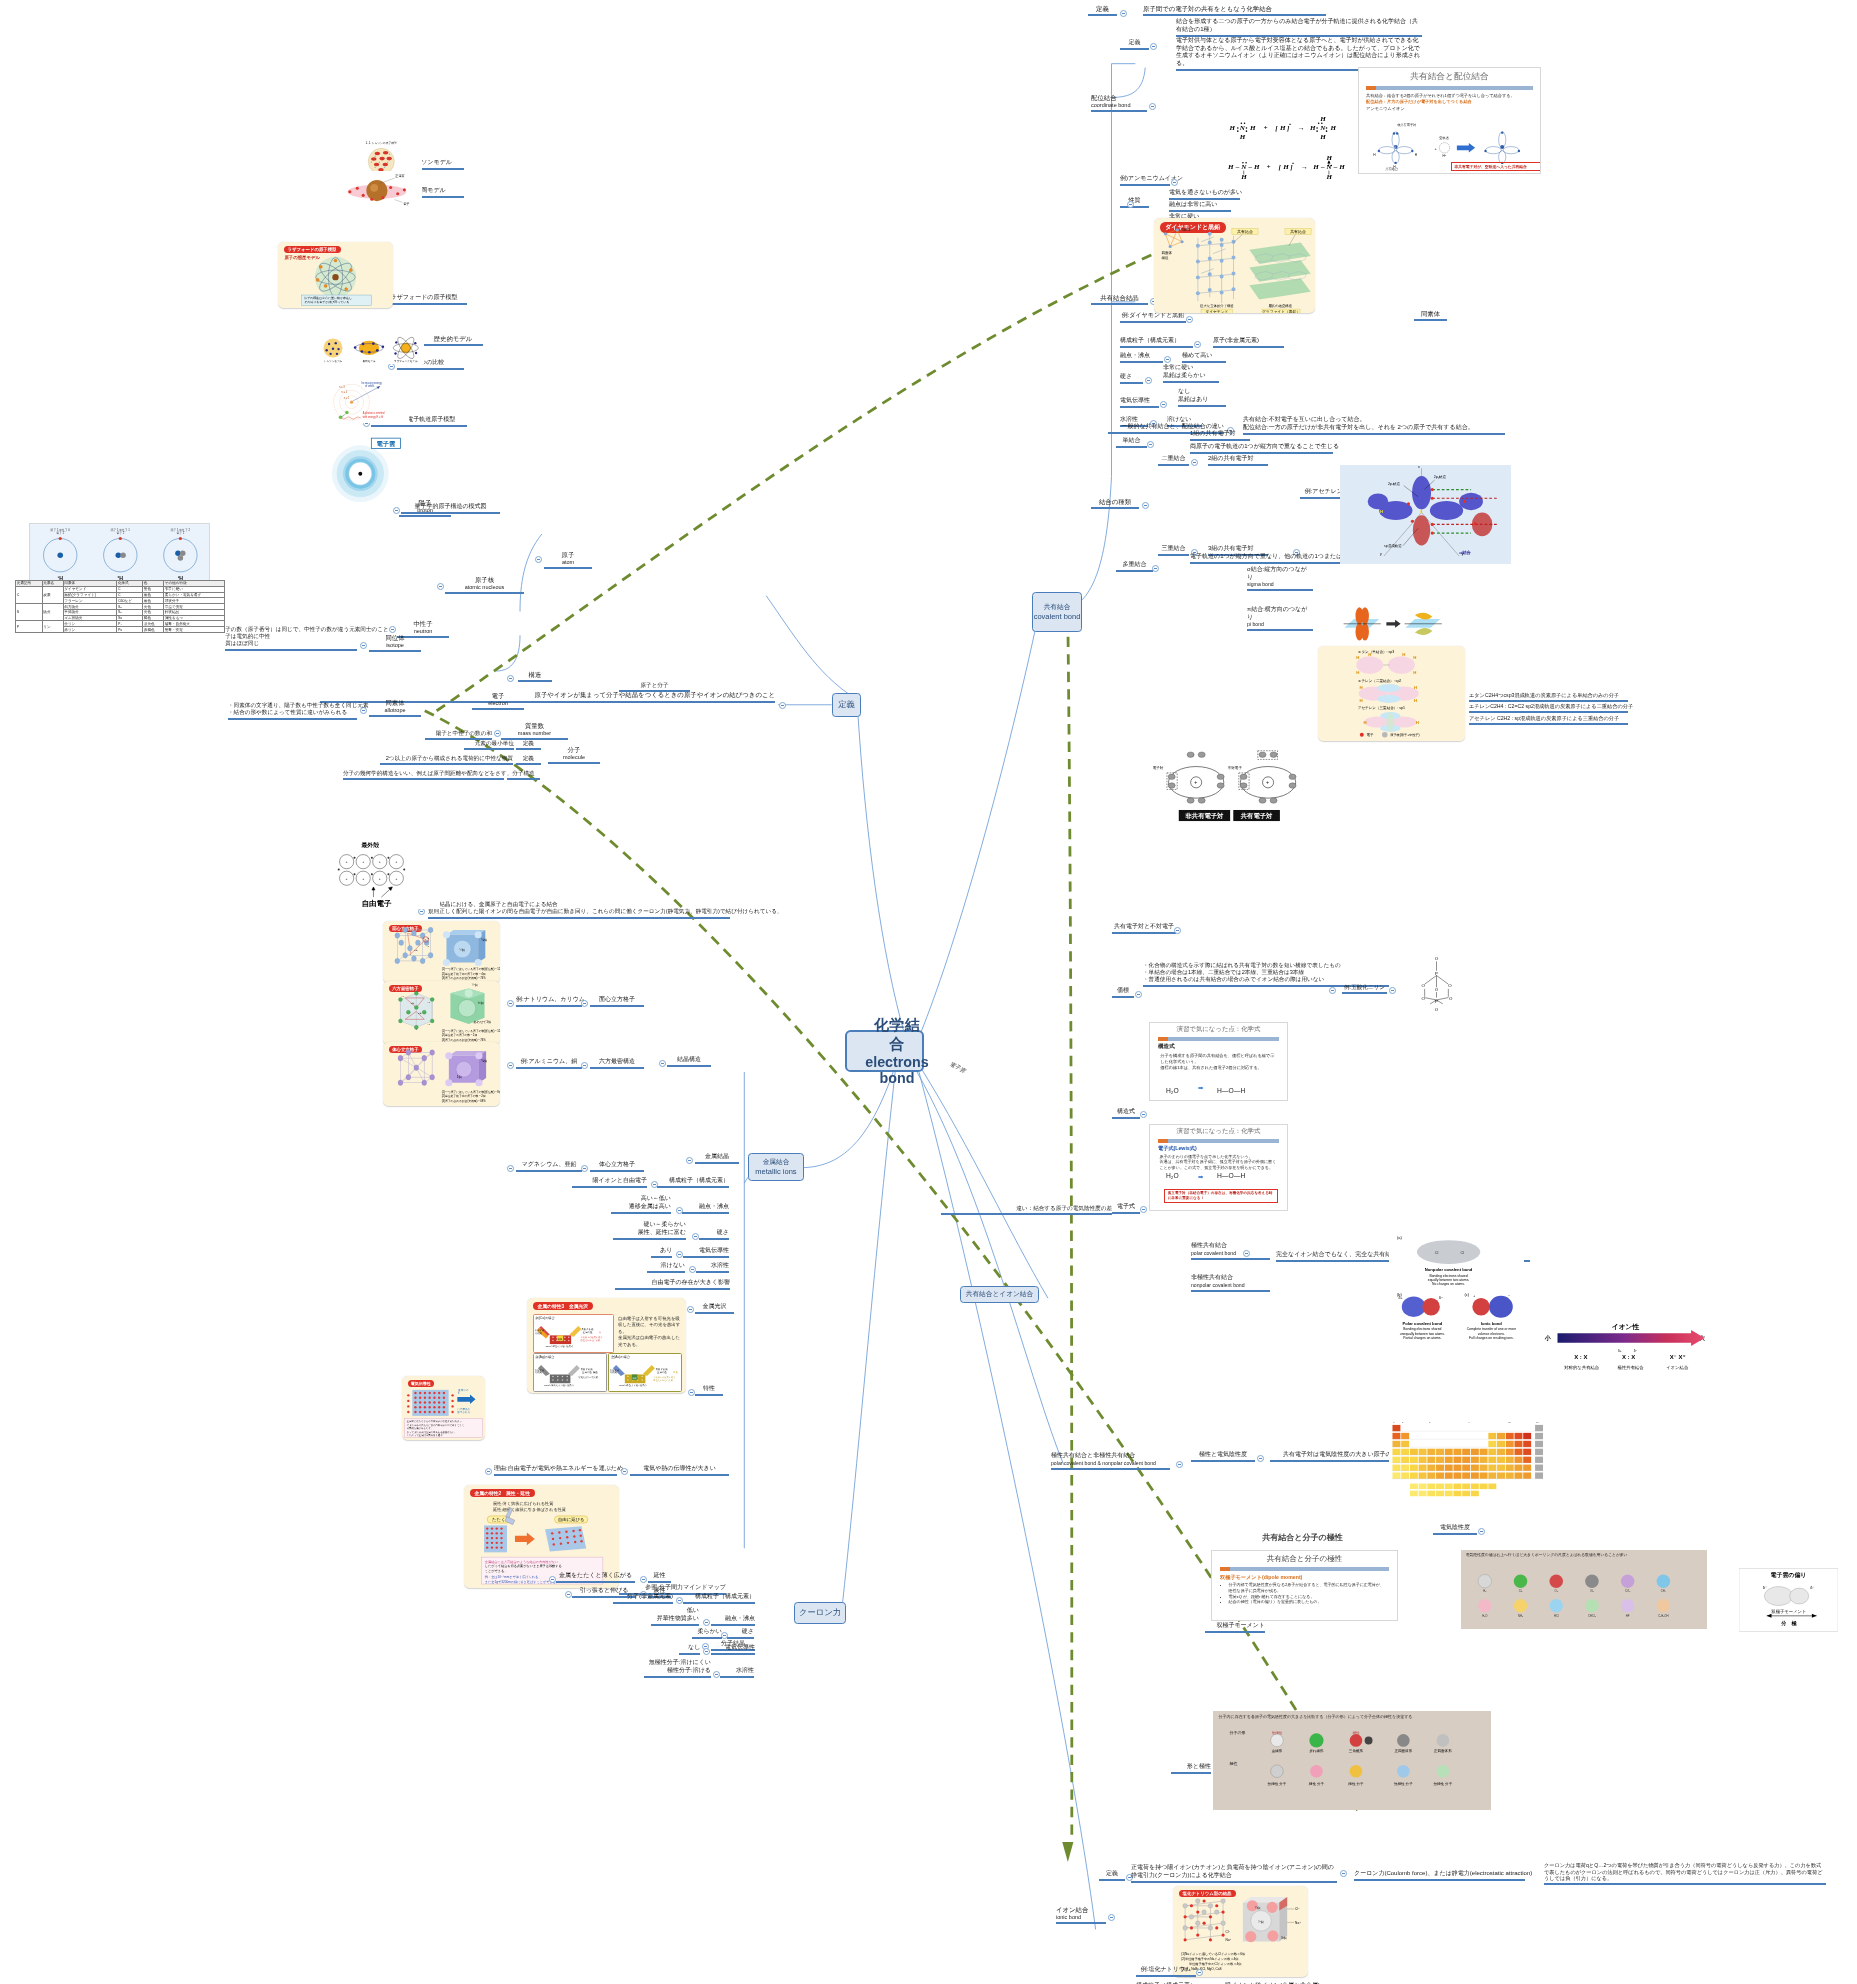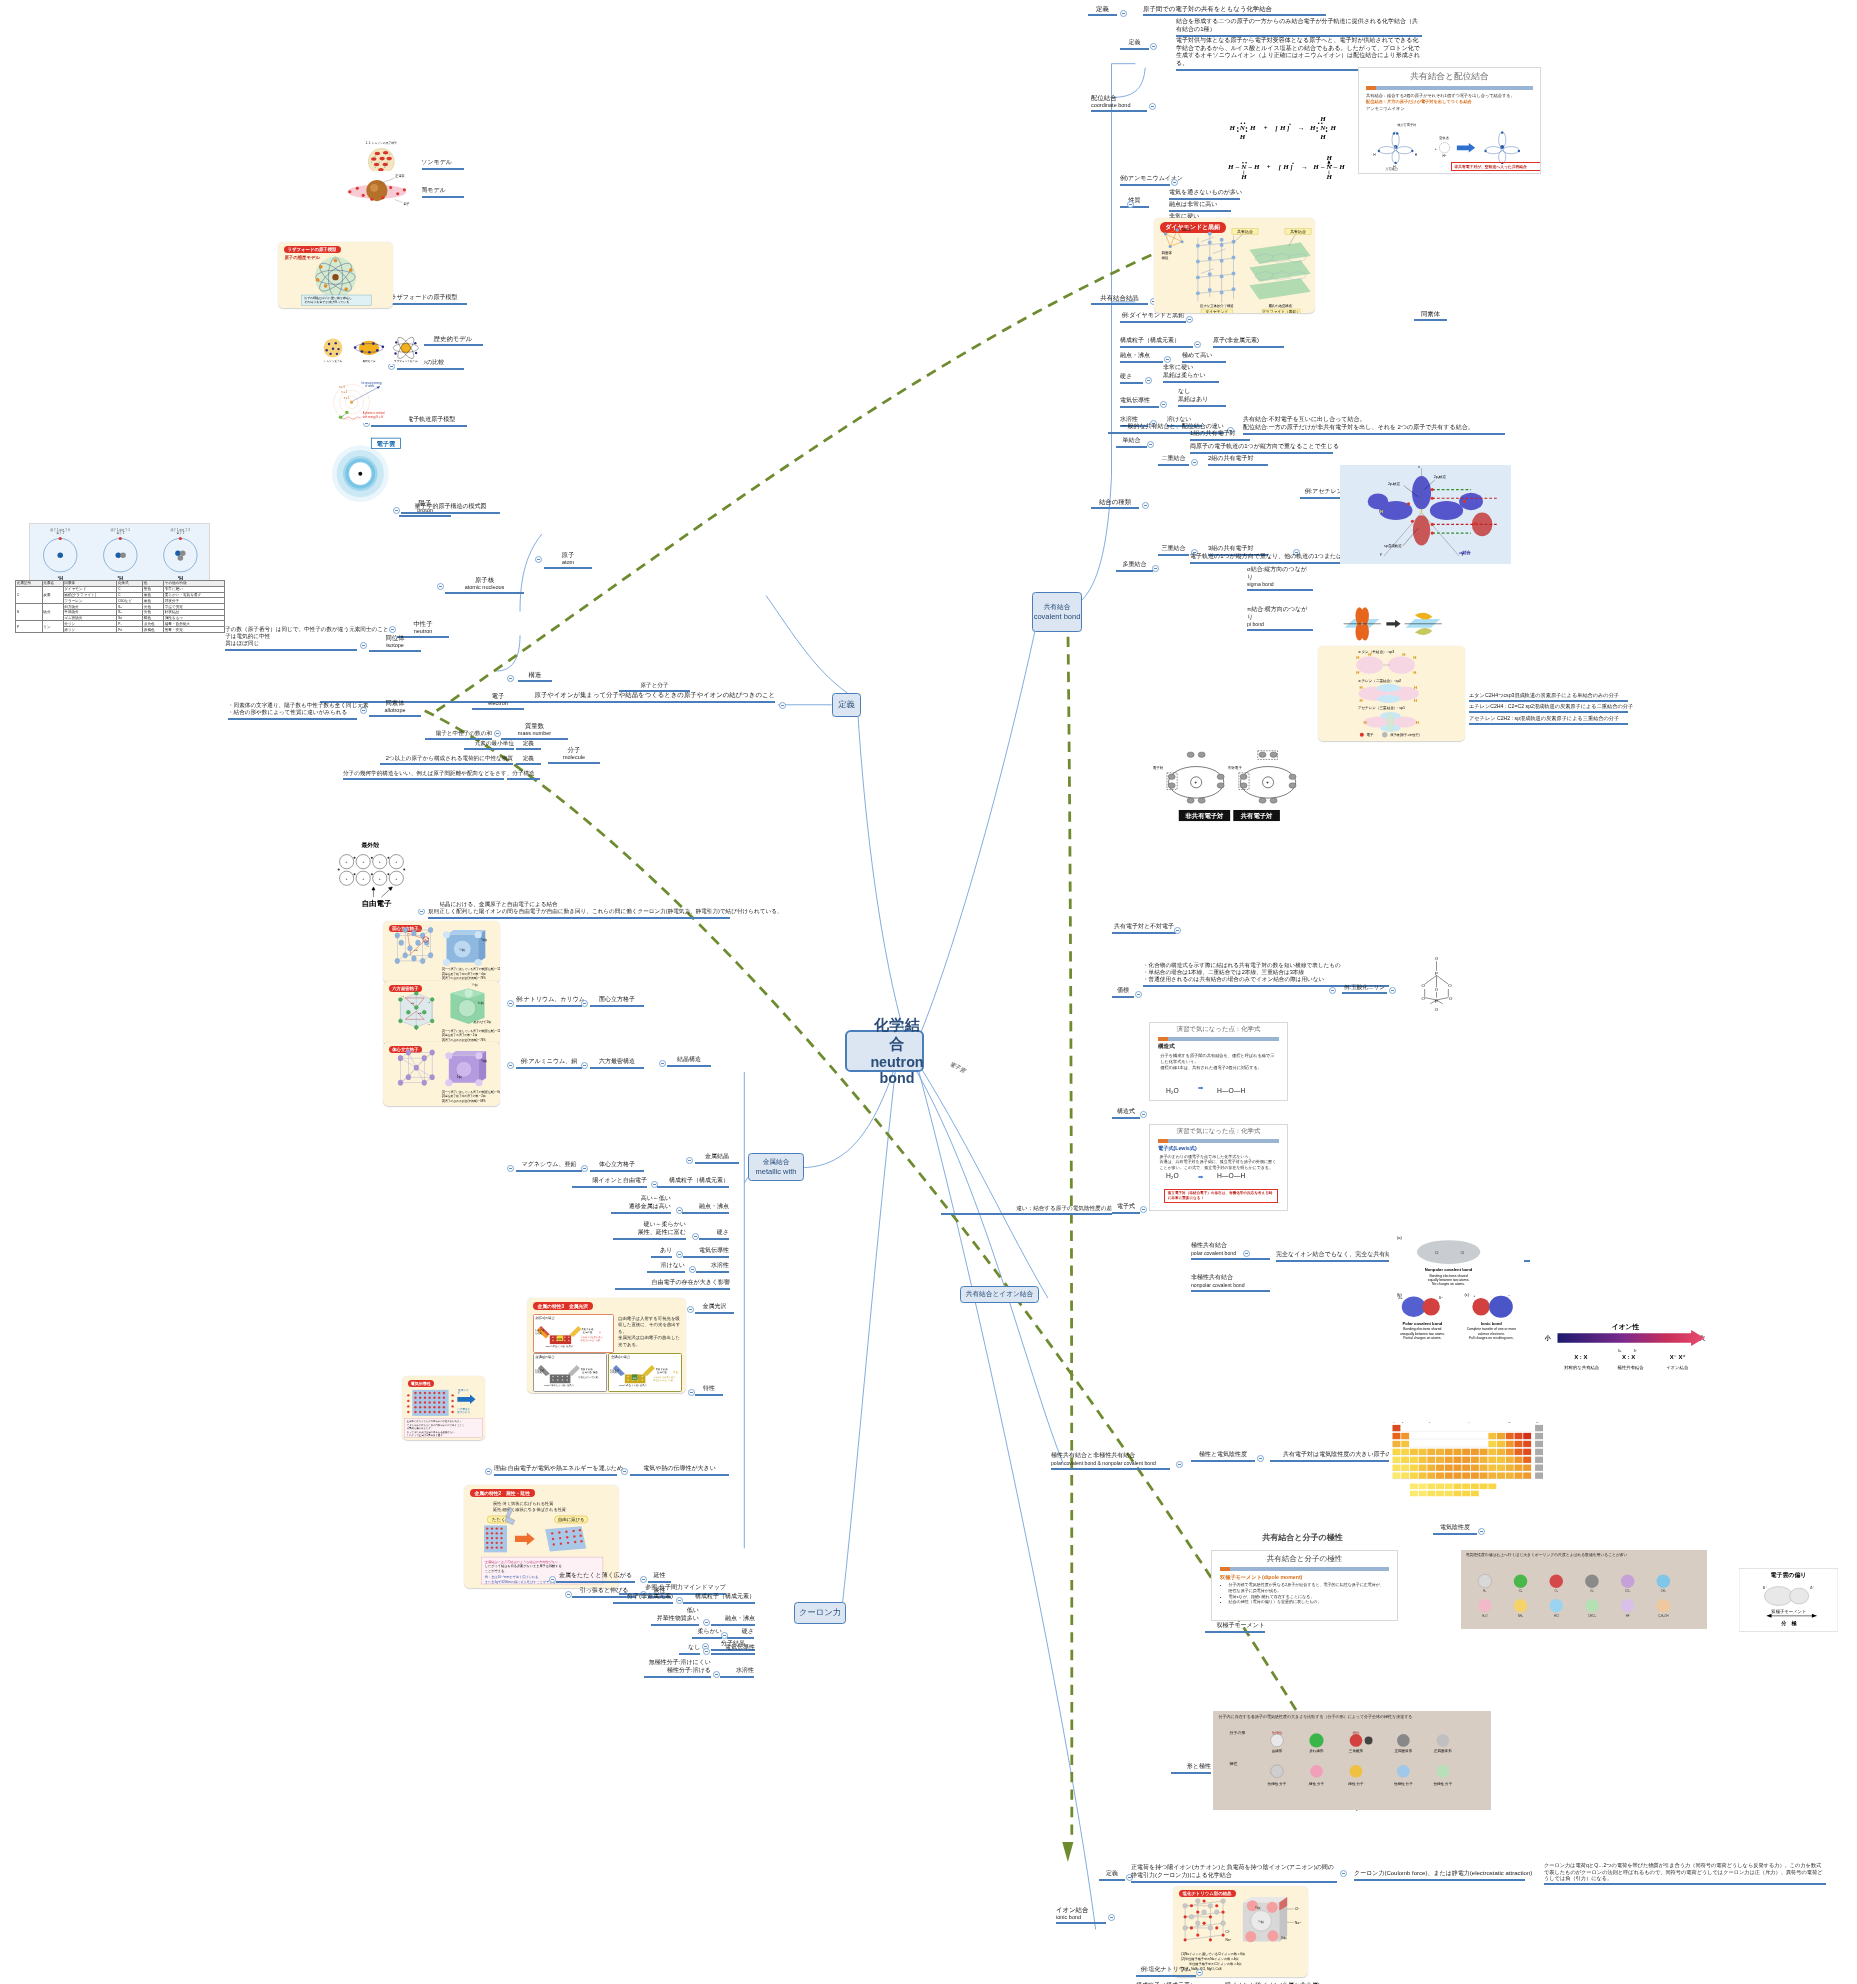--- a/index.html
+++ b/index.html
@@ -105,39 +105,39 @@
       <path d="M2690,1560 C2700,2400 2700,3400 2700,4640"></path>
     </g>
     <g fill="#6e8b2f">
       <polygon points="2945,608 2995,622 2945,640"></polygon>
       <polygon points="2690,4690 2676,4640 2704,4640"></polygon>
     </g>
   </svg>
 
   <div class="node central" style="left:845px;top:1030px;width:79px;height:42px;">
     <span class="jp">化学結合</span>
-    <span class="en">neutron bond</span>
+    <span class="en">electrons bond</span>
   </div>
 
   <div class="node mainbox" style="left:832px;top:693px;width:29px;height:24px;">
     <span class="jp">定義</span>
   </div>
 
   <div class="node mainbox small" style="left:1032px;top:592px;width:50px;height:40px;">
     <span class="jp">共有結合</span>
     <span class="en">covalent bond</span>
   </div>
 
   <div class="node mainbox small" style="left:960px;top:1286px;width:79px;height:16.7px;">
     <span class="jp">共有結合とイオン結合</span>
   </div>
 
   <div class="node mainbox small" style="left:748px;top:1153px;width:56px;height:28px;">
     <span class="jp">金属結合</span>
-    <span class="en">metallic with</span>
+    <span class="en">metallic ions</span>
   </div>
 
   <div class="node mainbox" style="left:794px;top:1602px;width:52px;height:22px;">
     <span class="jp">クーロン力</span>
   </div>
 
   <div class="node t16 ul" style="left:320px;top:691px;width:455px;text-align:right;">
     <span class="txt" style="white-space:normal;">原子やイオンが集まって分子や結晶をつくるときの原子やイオンの結びつきのこと</span>
   </div>
   <div class="minus" style="left:779px;top:702px;"></div>

